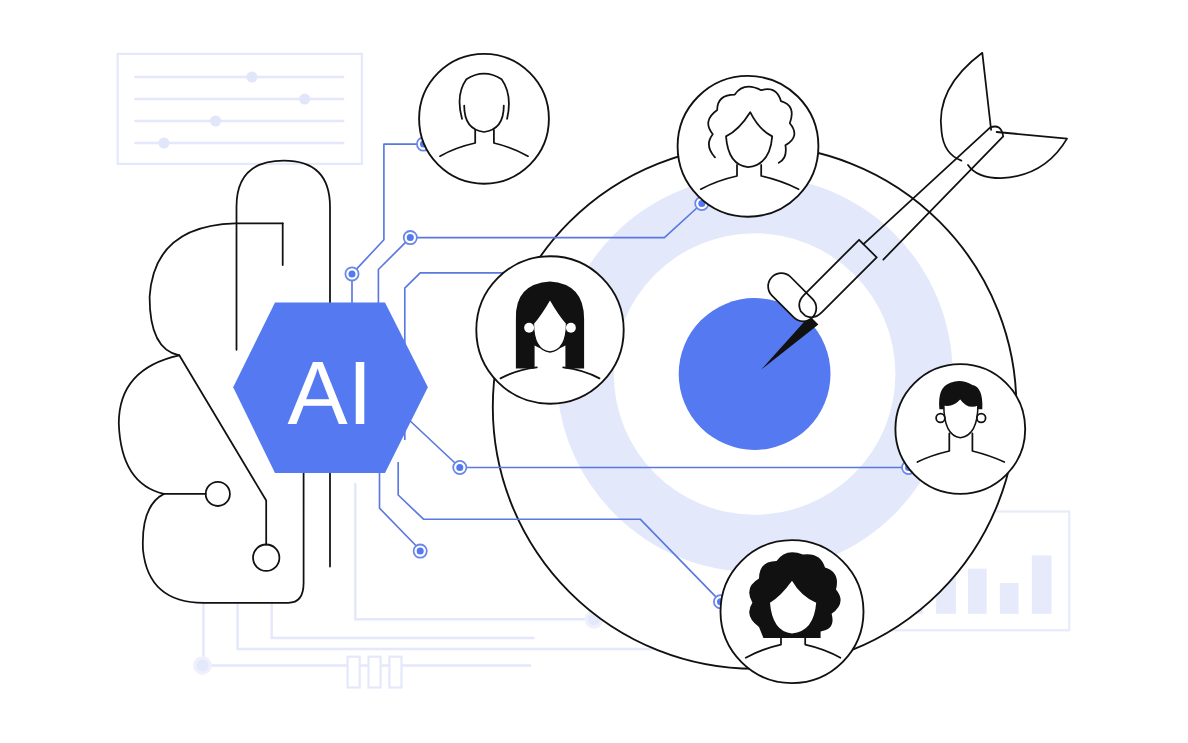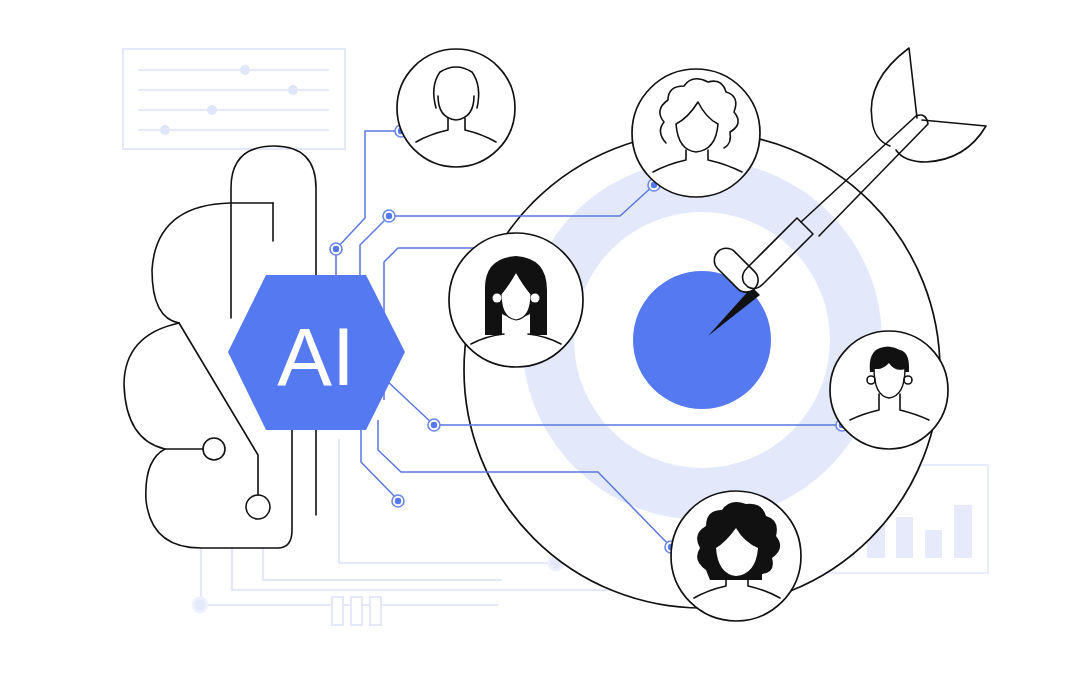--- a/index.html
+++ b/index.html
@@ -1,17 +1,17 @@
 <!DOCTYPE html>
 <html><head>
 <meta charset="utf-8">
 <style>
   html, body { margin: 0; padding: 0; background: #ffffff; }
   body { width: 1080px; height: 675px; overflow: hidden; }
-  .scene { position: absolute; left: 16px; top: 0; width: 876px; height: 675px; }
+  .scene { position: absolute; left: 0; top: 0; width: 876px; height: 675px; }
   .ai-text { font-family: "Liberation Sans", "DejaVu Sans", sans-serif; font-weight: 400; }
   .ink { fill: none; stroke: #111111; stroke-width: 1.6; stroke-linecap: round; stroke-linejoin: round; }
   .faint { fill: none; stroke: #e4e8fa; stroke-width: 2.2; stroke-linecap: round; }
   .wire { fill: none; stroke: #5a78e0; stroke-width: 1.5; stroke-linejoin: round; }
 </style>
 </head>
 <body>
 
 <div class="scene">
 <svg width="1080" height="675" viewBox="0 0 1080 675" xmlns="http://www.w3.org/2000/svg">

